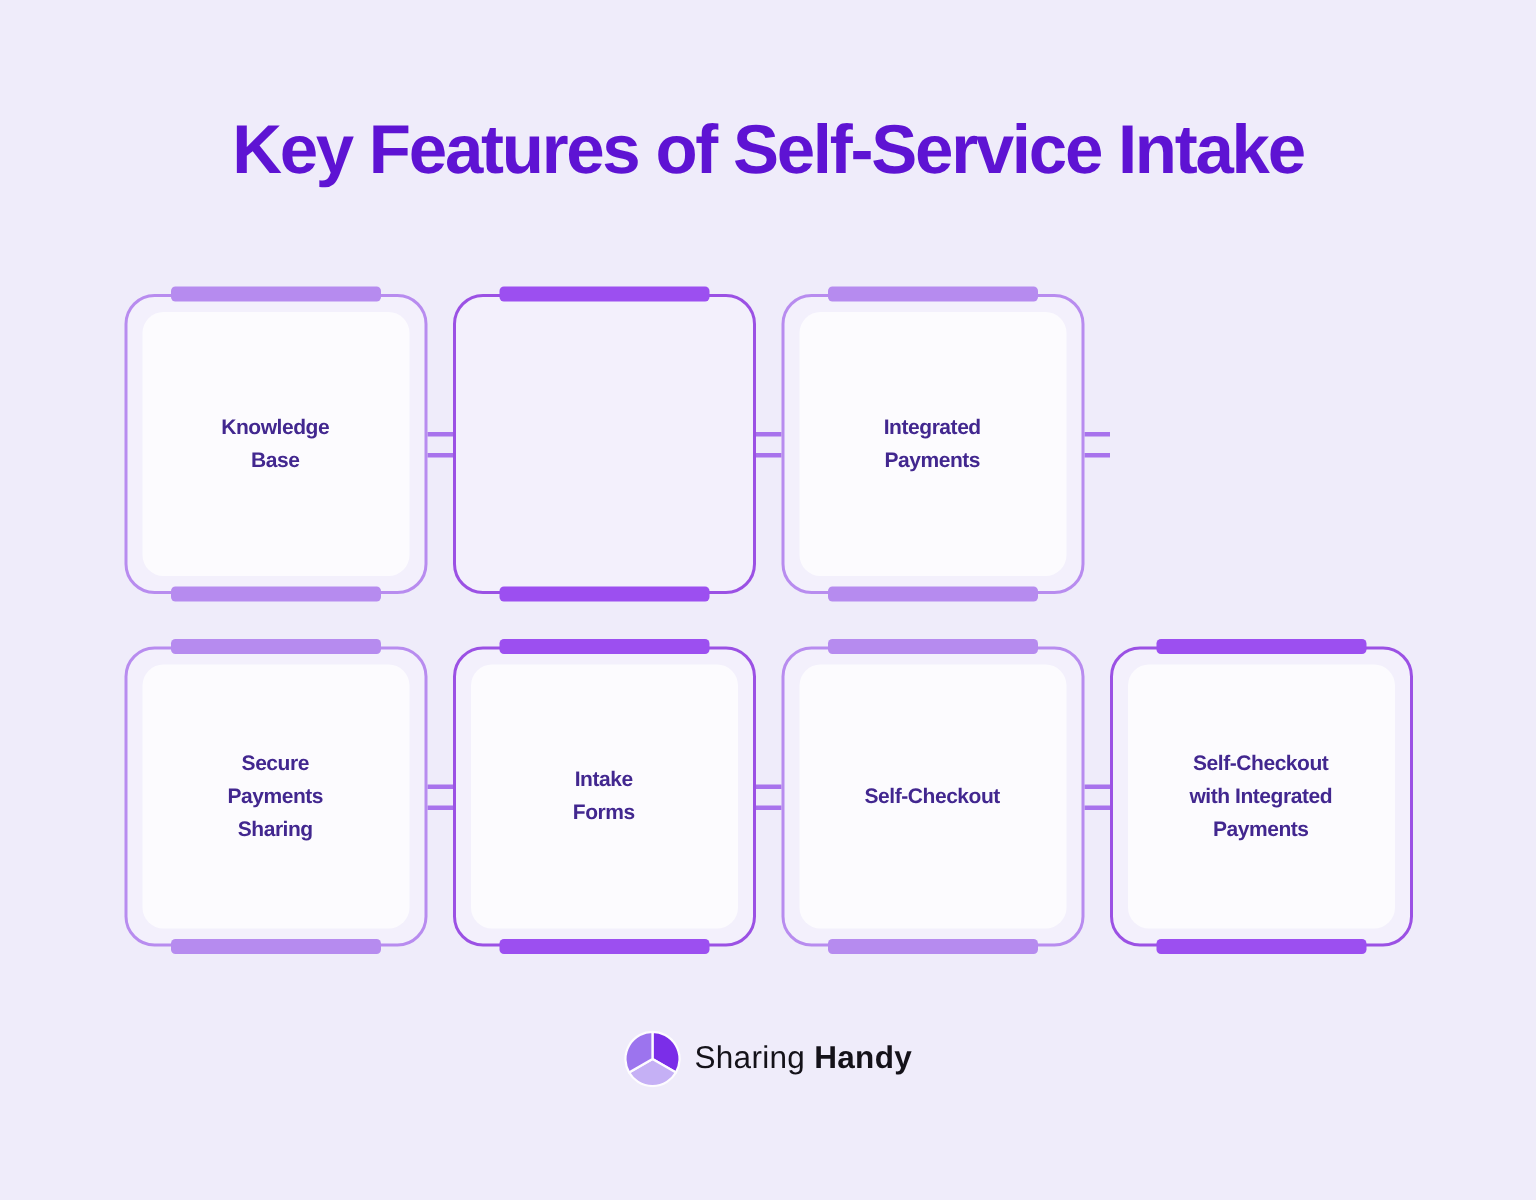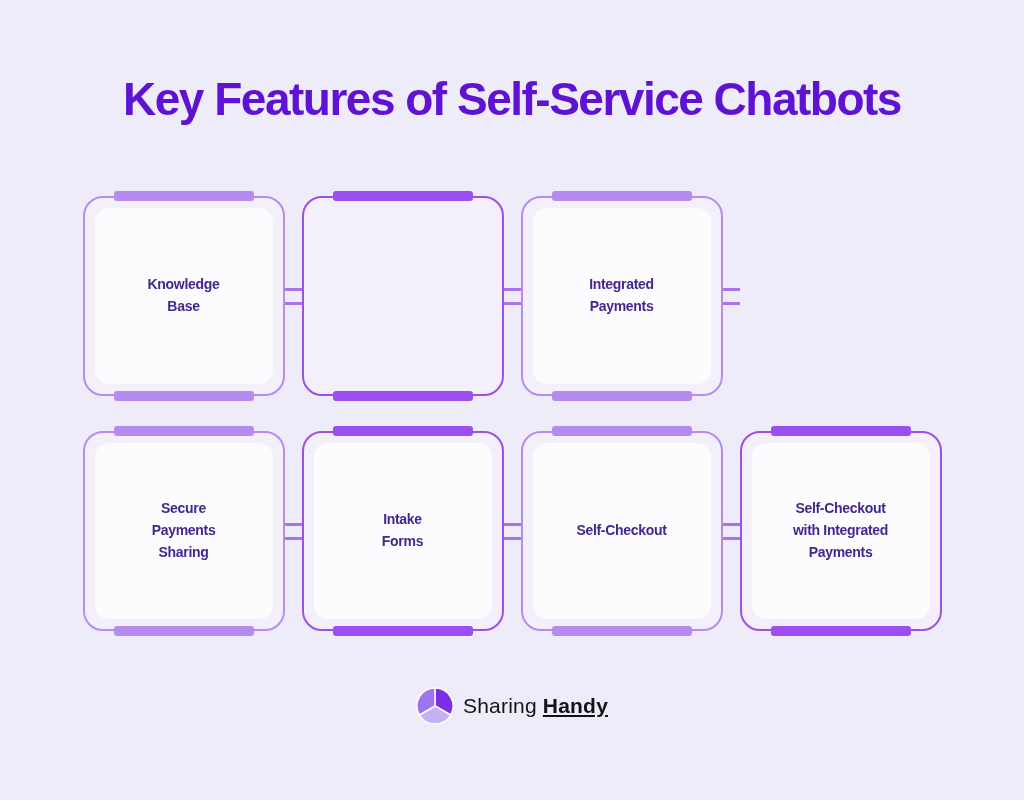--- a/index.html
+++ b/index.html
@@ -94,26 +94,26 @@
     display: flex;
     align-items: center;
     justify-content: center;
     gap: 9px;
   }
   .brand-text {
     font-size: 21px;
     color: #141219;
     letter-spacing: 0.2px;
   }
-  .brand-text .bold { font-weight: 700; text-decoration: underline; }
+  .brand-text .bold { font-weight: 700; }
 </style>
 </head>
 <body>
 
-<h1 class="page-title">Key Features of Self-Service Chatbots</h1>
+<h1 class="page-title">Key Features of Self-Service Intake</h1>
 
 <div class="rows-wrap">
 
   <div class="card-row">
     <div class="feature-card" data-variant="light">
       <div class="accent-bar top"></div>
       <div class="card-inner">
         <div class="card-label">Knowledge
 Base</div>
       </div>

